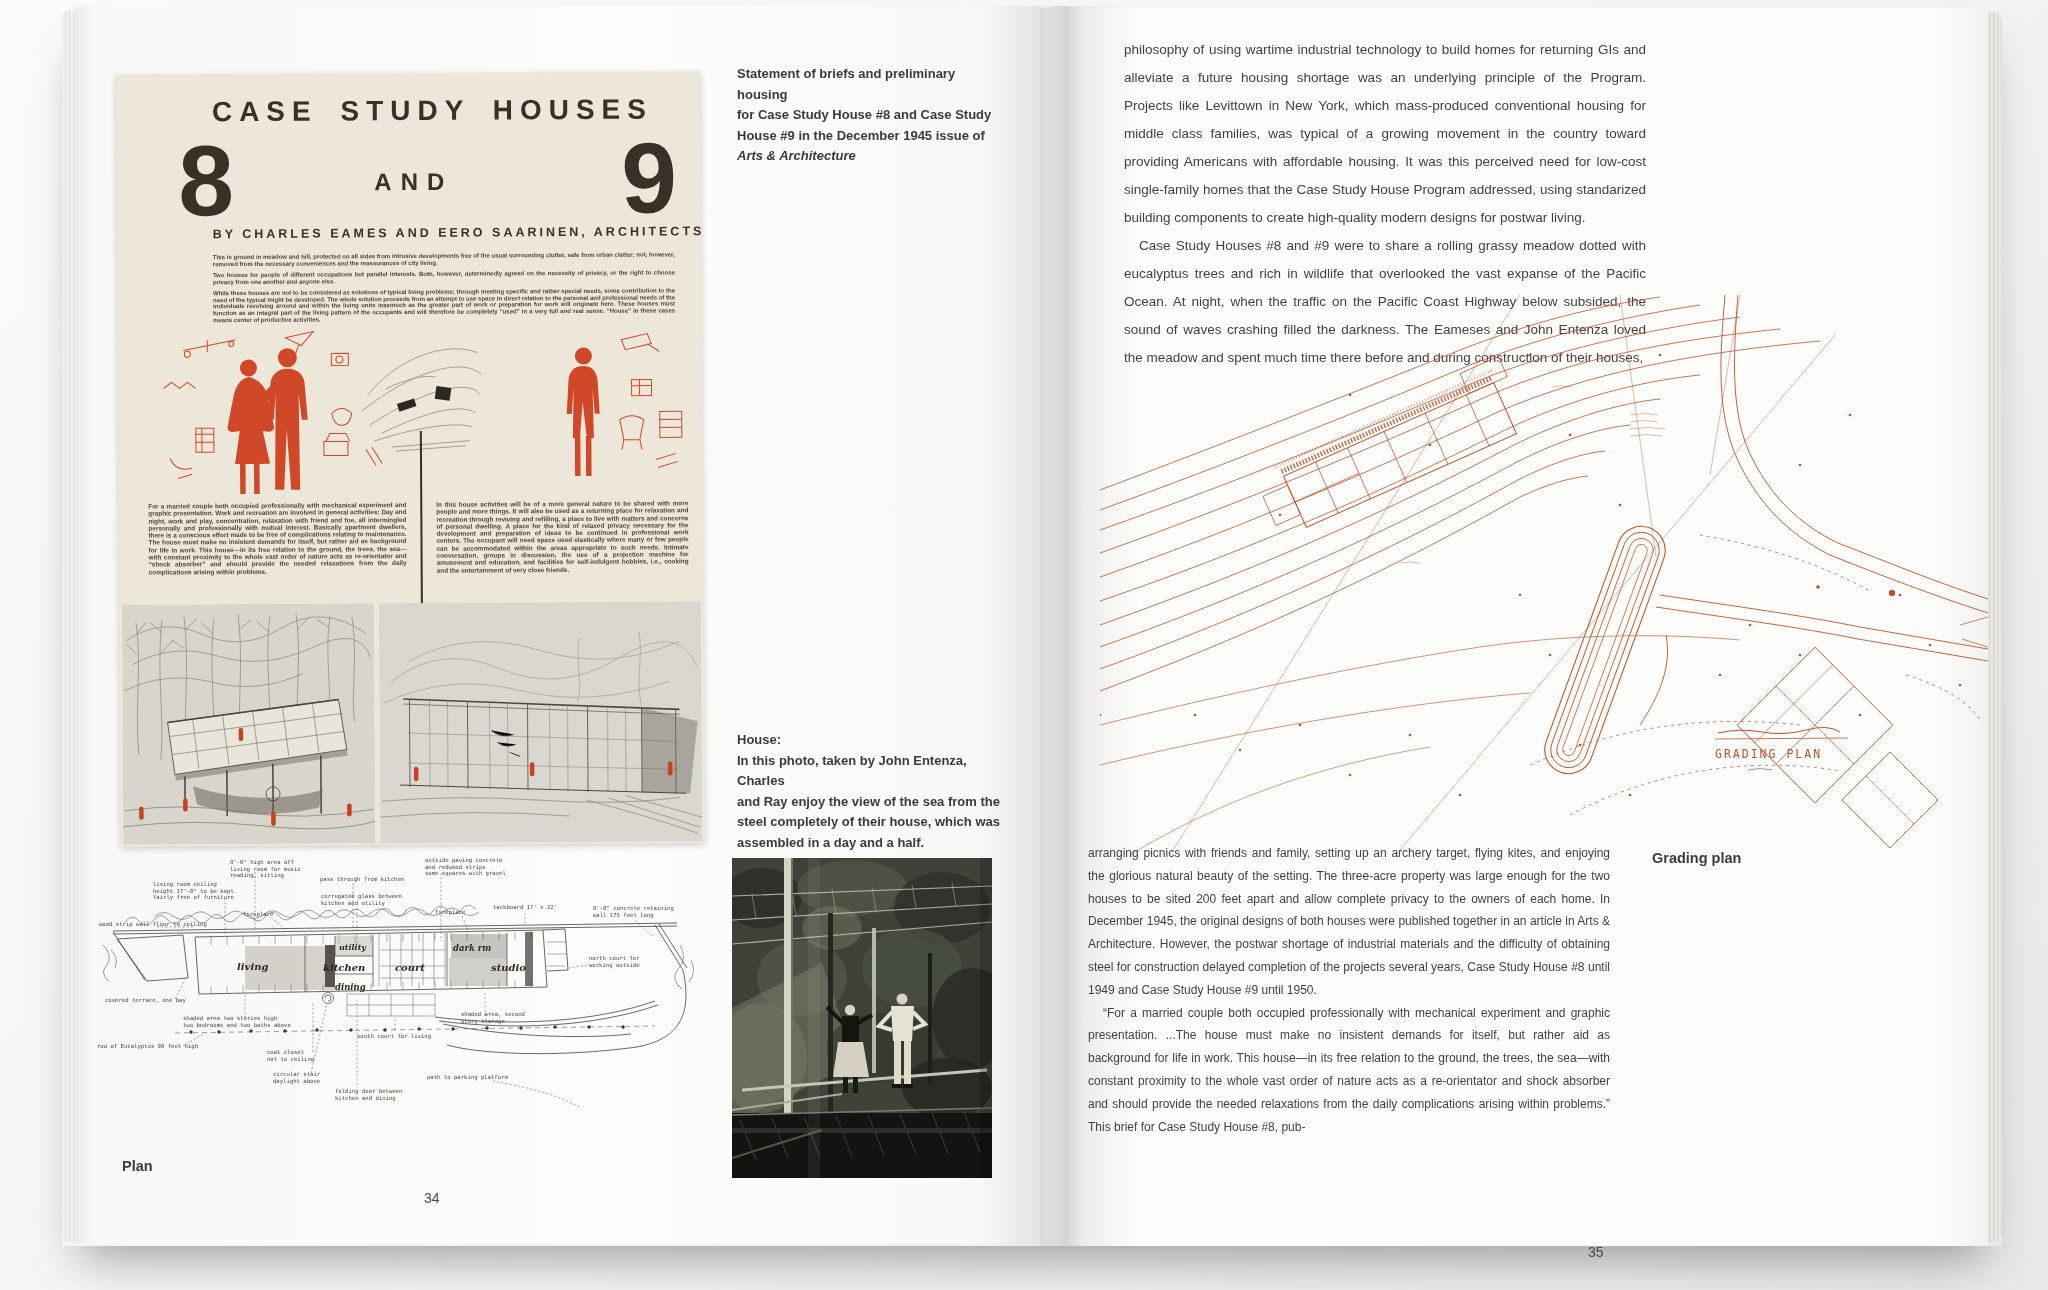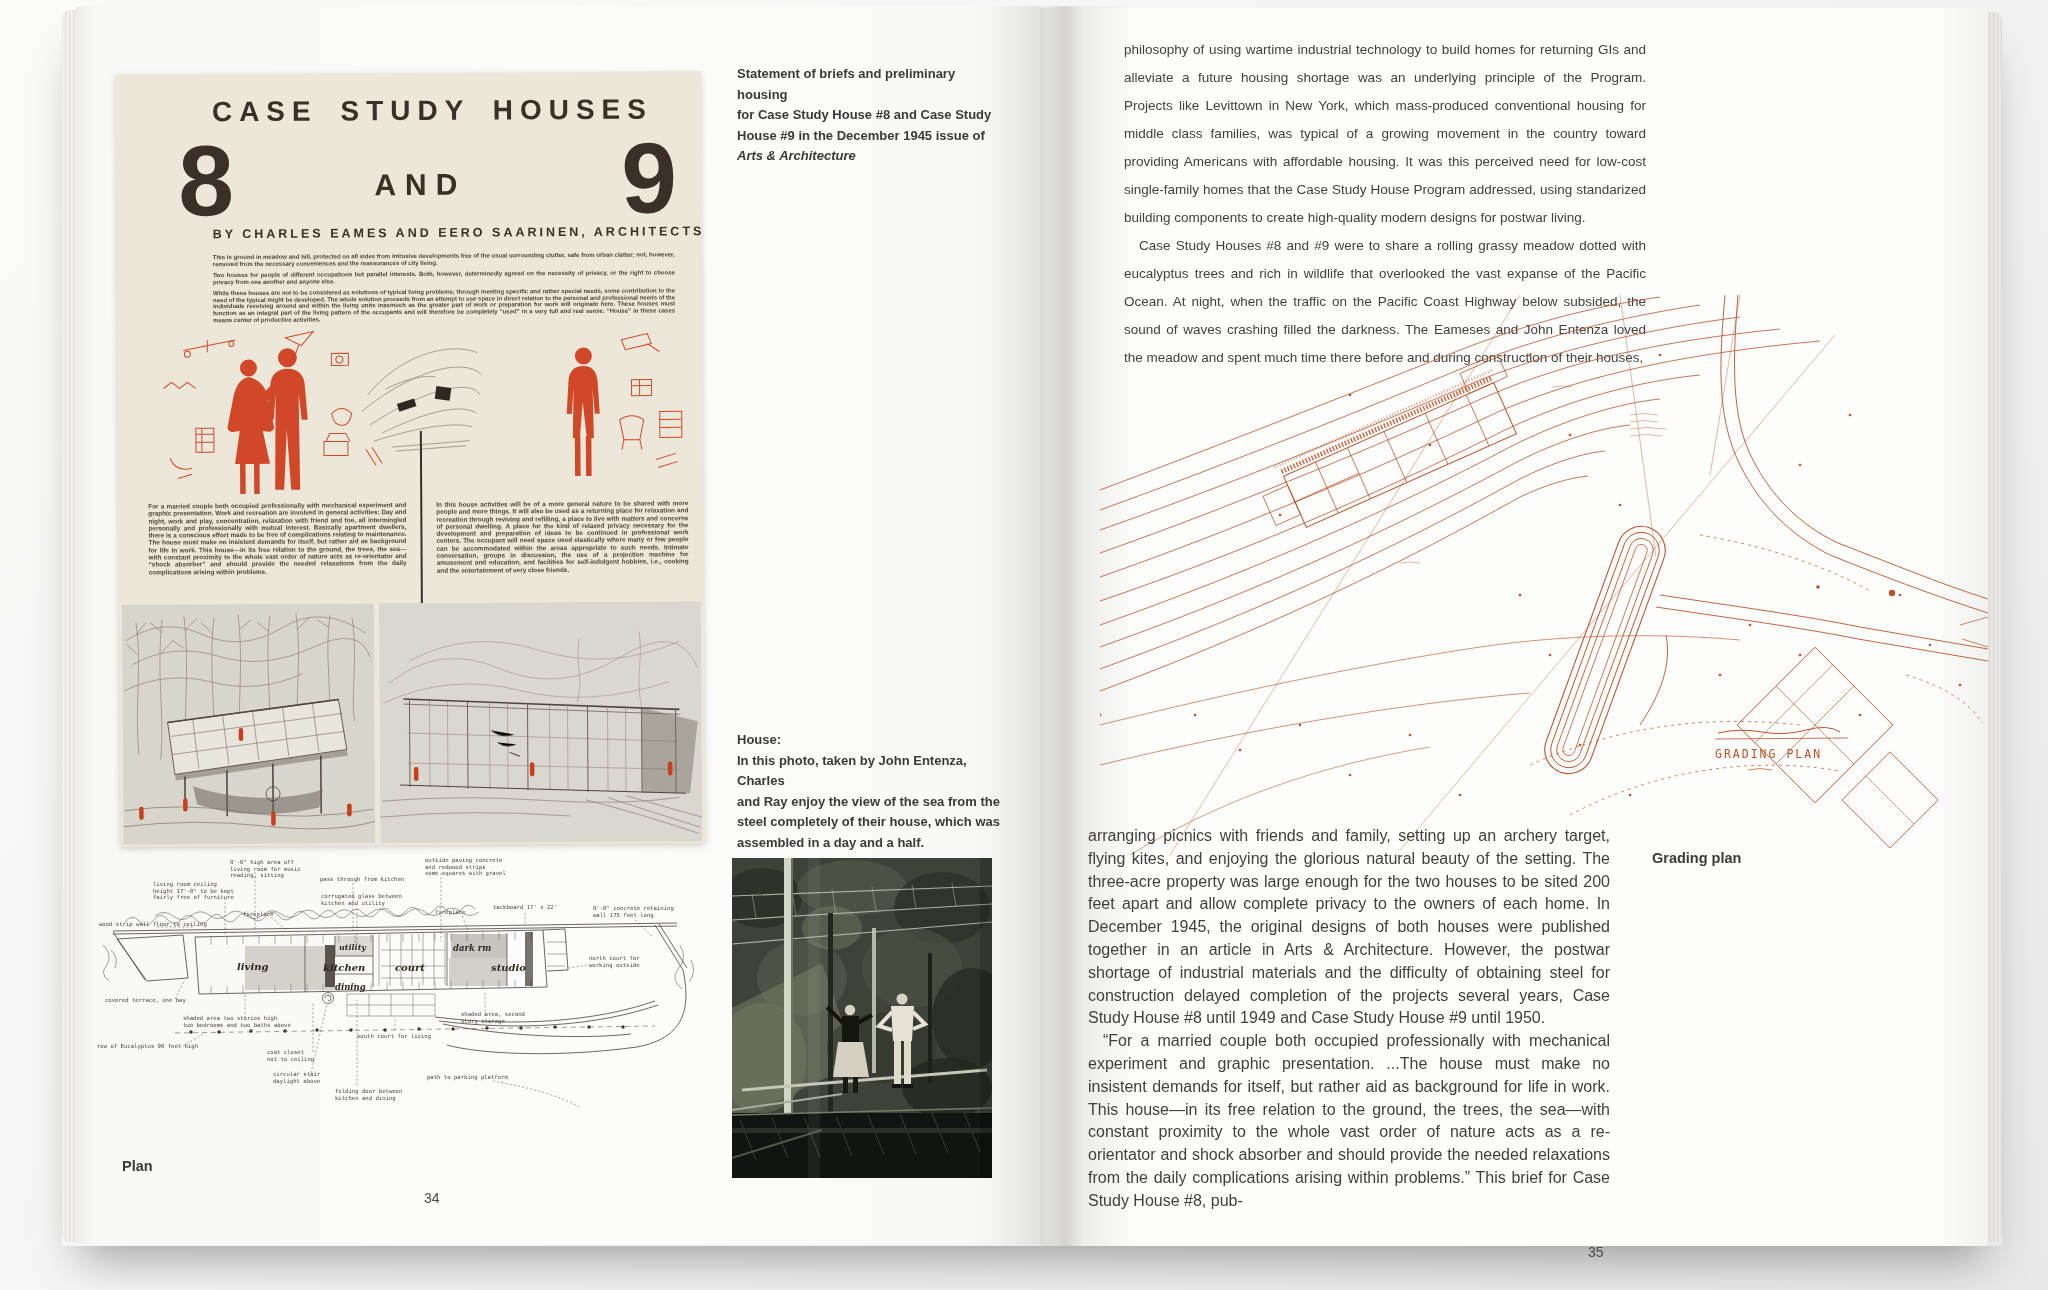--- a/index.html
+++ b/index.html
@@ -19,40 +19,40 @@
         background:linear-gradient(to right,#e4e4e2 0%,#f4f4f2 2%,#fdfdfb 10%,#fdfdfb 94%,#f1f1ef 100%);}
   .fold{position:absolute;left:928px;top:0;width:150px;height:1240px;pointer-events:none;
         background:linear-gradient(to right,rgba(0,0,0,0) 0%,rgba(40,35,30,.06) 38%,rgba(40,35,30,.16) 50%,rgba(40,35,30,.05) 62%,rgba(0,0,0,0) 100%);}
 
   
   .magazine{position:absolute;left:118px;top:73px;width:585px;height:772px;background:#ece7d9;
         transform:rotate(-.35deg);box-shadow:0 2px 6px rgba(60,50,40,.22);}
   .mag-headline{position:absolute;left:96px;top:22px;width:480px;color:#3a3027;
         font-weight:bold;font-size:28px;letter-spacing:7px;word-spacing:8px;white-space:nowrap;}
   .mag-num{position:absolute;color:#3a3027;font-weight:bold;font-size:100px;line-height:1;}
-  .mag-and{position:absolute;left:258px;top:95px;color:#3a3027;font-weight:bold;font-size:30px;letter-spacing:9px;}
+  .mag-and{position:absolute;left:258px;top:95px;color:#3a3027;font-weight:bold;font-size:24px;letter-spacing:9px;}
   .mag-byline{position:absolute;left:96px;top:153px;color:#3a3027;font-weight:bold;font-size:12.5px;letter-spacing:3px;white-space:nowrap;}
   .mag-intro{position:absolute;left:96px;top:180px;width:462px;color:#52463a;
         font-size:6px;line-height:6.9px;text-align:justify;font-weight:bold;}
   .mag-intro p{margin:0 0 4px 0;}
   .mag-cols{position:absolute;top:428px;color:#52463a;font-size:6.4px;line-height:7.3px;text-align:justify;font-weight:bold;}
   .col-rule{position:absolute;left:302px;top:358px;width:1.6px;height:180px;background:#33302a;}
   .illo{position:absolute;left:18px;top:256px;}
   .rnd{position:absolute;top:530px;}
 
   
   .cap{position:absolute;color:#3a3a3a;font-size:13px;line-height:20.5px;font-weight:bold;}
   .cap .it{font-style:italic;}
   .label-bold{position:absolute;color:#3a3a3a;font-size:14.5px;font-weight:bold;}
   .pageno{position:absolute;color:#4a4a48;font-size:14px;}
 
   
   .body-block{position:absolute;color:#413f3c;text-align:justify;}
   .bb1{left:1088px;top:36px;width:522px;font-size:13.5px;line-height:28px;margin-left:36px;}
-  .bb2{left:1088px;top:825px;width:522px;font-size:16px;line-height:22.8px;}
+  .bb2{left:1088px;top:842px;width:522px;font-size:12px;line-height:22.8px;}
   .body-block p{margin:0;}
   .body-block p.ind{text-indent:15px;}
 
   svg{display:block;}
   .plan-ann{font:5.6px "DejaVu Sans Mono",monospace;fill:#4a443b;}
   .plan-room{font-family:"DejaVu Serif",serif;font-style:italic;font-weight:bold;fill:#2e2921;}
   .gnote{font-family:"DejaVu Sans Mono",monospace;fill:#b8522c;letter-spacing:2px;}
 </style>
 </head>
 <body>

